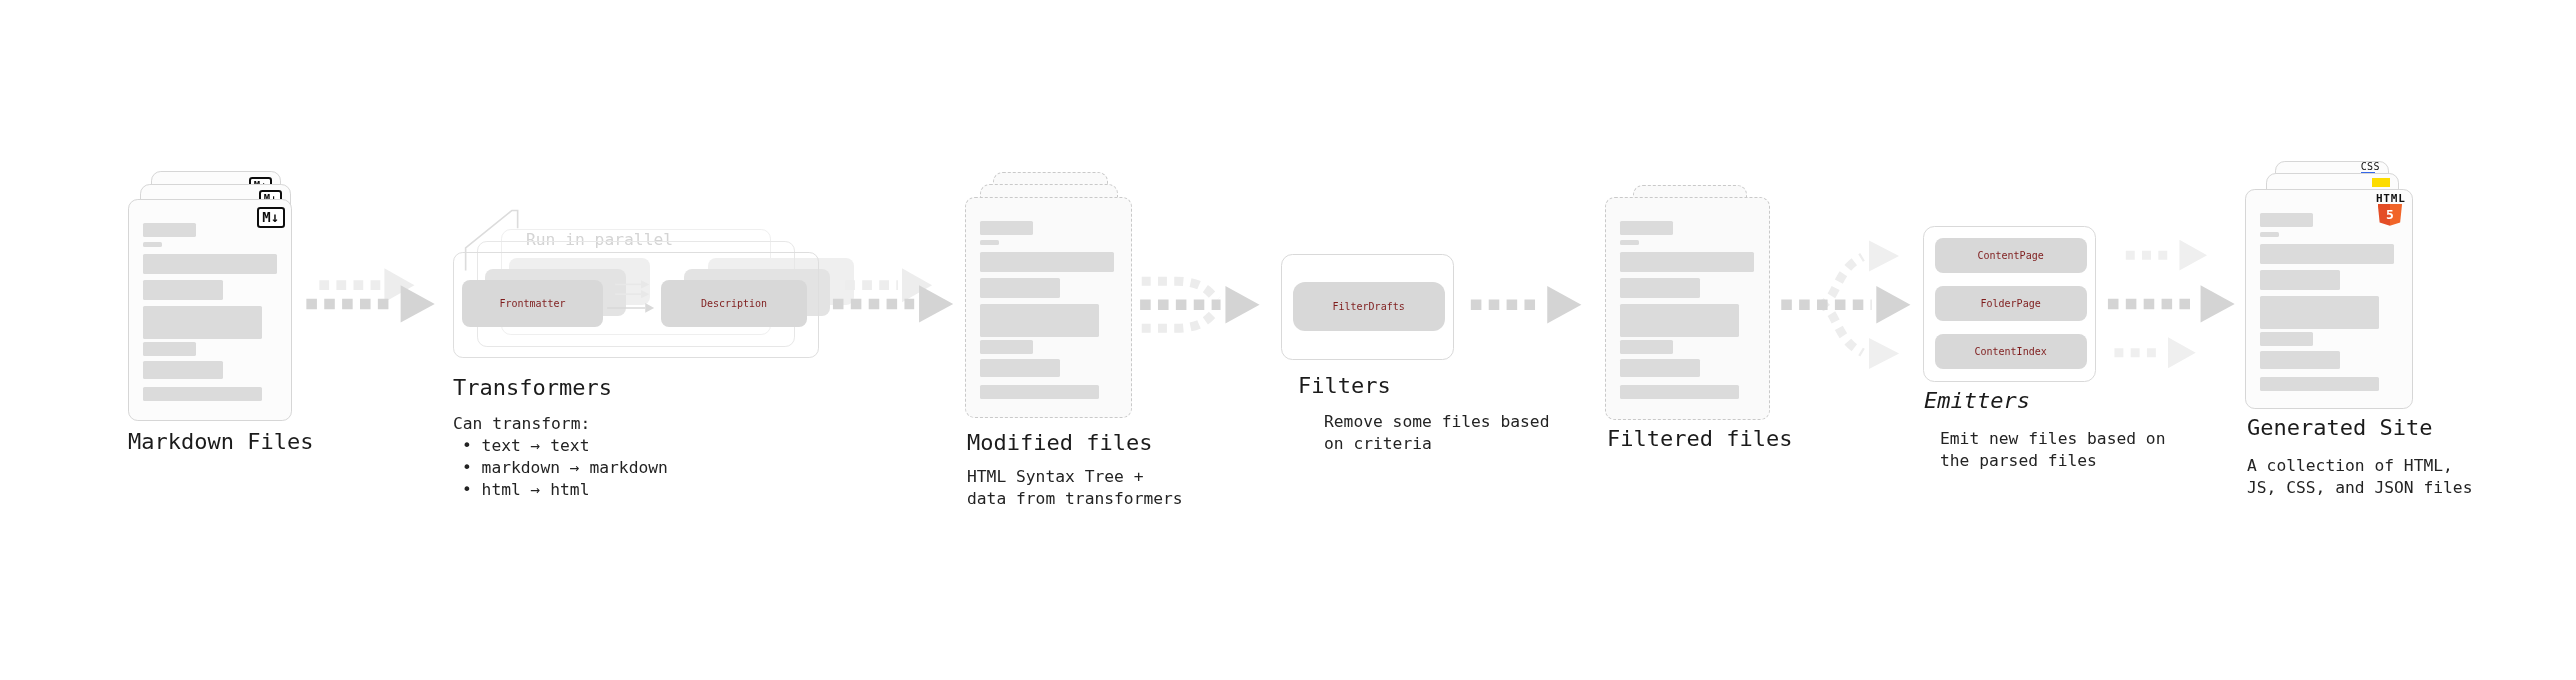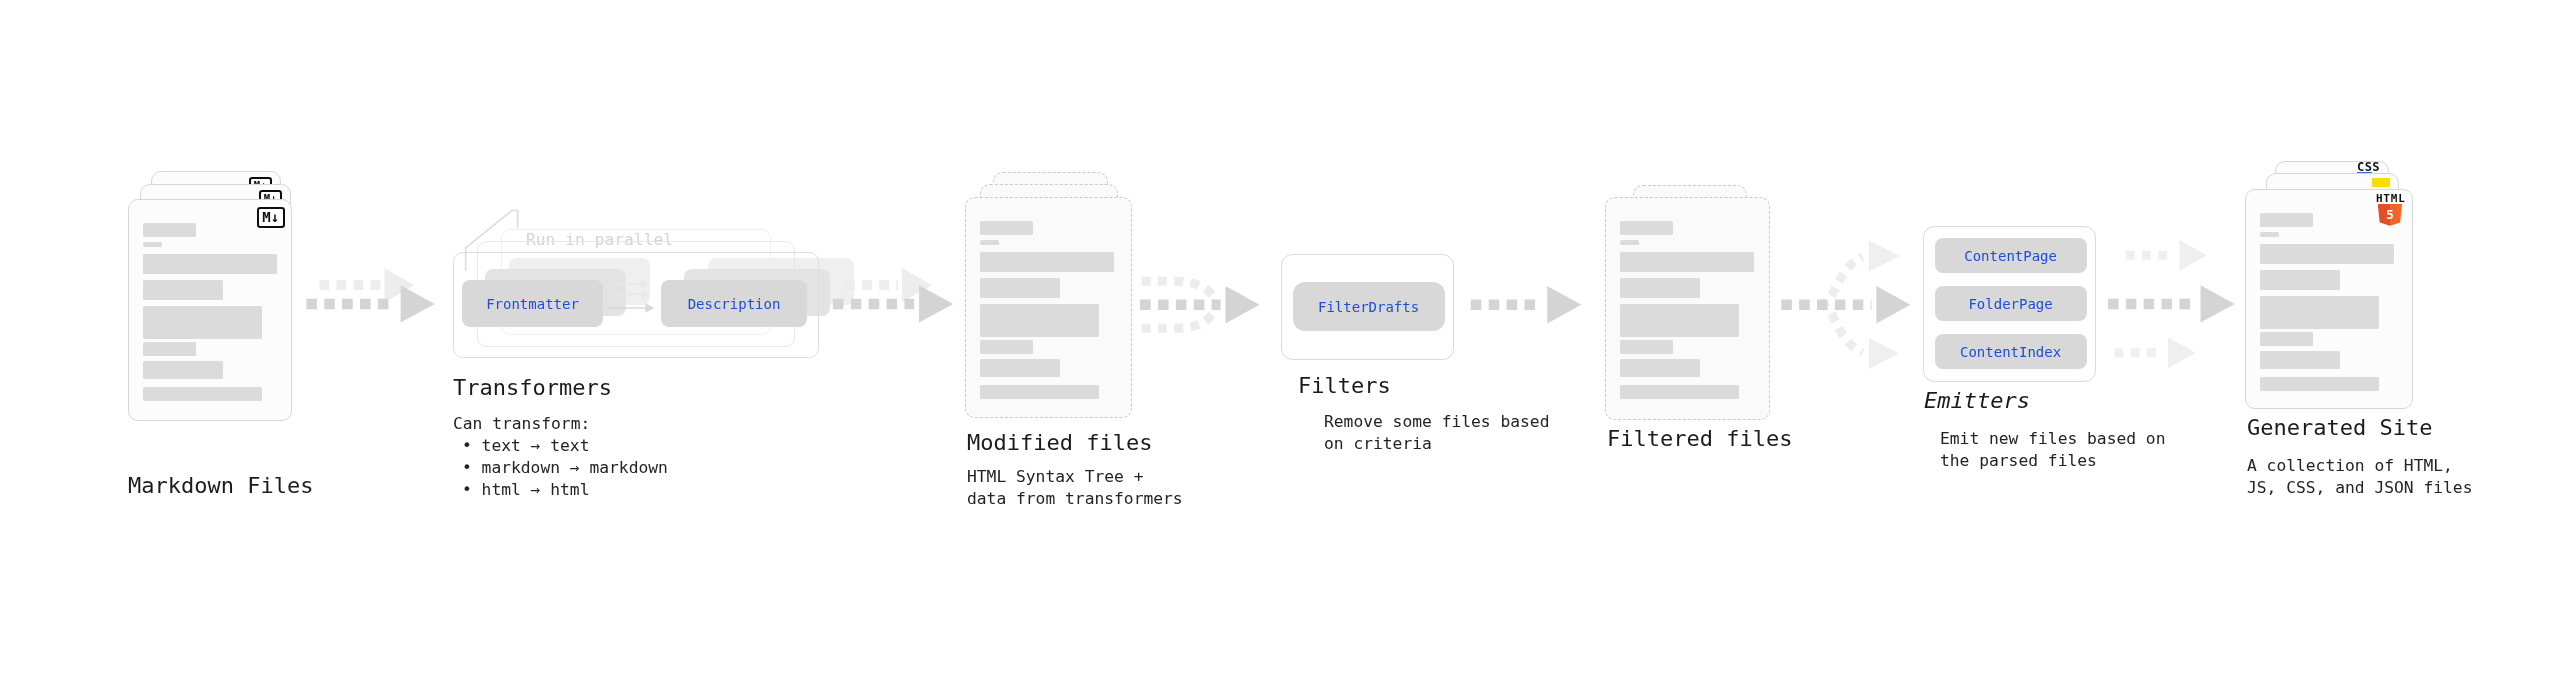--- a/index.html
+++ b/index.html
@@ -24,29 +24,29 @@
   .md-badge.sm{font-size:10.6px;line-height:13px;border-width:2px;top:4.9px;right:8.1px;}
 
   
   .html5{position:absolute;top:4.9px;right:8.1px;width:28px;text-align:center;}
   .html5 .word{font-size:11px;font-weight:700;letter-spacing:0.8px;color:#111;line-height:8.1px;}
   .html5 .shield{margin:0.8px auto 0;width:24.4px;height:22px;
                  background:linear-gradient(90deg,#e44d26 50%,#f16529 50%);
                  clip-path:polygon(0 0,100% 0,92% 85%,50% 100%,8% 85%);
                  color:#ffffff;font-weight:700;font-size:13px;line-height:21px;text-align:center;}
   .cssbadge{position:absolute;top:2.4px;right:8.1px;text-align:center;}
-  .cssbadge .word{font-size:12px;font-weight:700;color:#111;line-height:6.5px;letter-spacing:0.4px;}
+  .cssbadge .word{font-size:10px;font-weight:400;color:#111;line-height:6.5px;letter-spacing:0.4px;}
   .cssbadge .ul{margin-top:0.8px;width:14.6px;height:3.3px;background:#3366e8;}
   .jsbadge{position:absolute;top:4.1px;right:8.1px;width:18px;height:9px;background:#fcdc00;}
 
   
   .tf-box{position:absolute;border:1.6px solid #dedede;border-radius:9.8px;background:transparent;box-sizing:border-box;}
   .ghost{position:absolute;border-radius:8.1px;}
   .pill{position:absolute;background:#d8d8d8;border-radius:8.1px;display:flex;align-items:center;justify-content:center;
-        font-size:14px;color:#1d4ed8;white-space:nowrap;}
+        font-size:10px;color:#7f1d1d;white-space:nowrap;}
   .note{position:absolute;font-size:16.3px;color:#d4d4d4;white-space:nowrap;margin-top:28px;}
 
   
   .frame{position:absolute;background:#ffffff;border:1.6px solid #d9d9d9;border-radius:11.4px;box-sizing:border-box;}
 
   
   .stage-title{position:absolute;font-size:22px;font-weight:500;color:#1b1b1b;white-space:nowrap;line-height:25px;}
   .stage-desc{position:absolute;font-size:16.3px;color:#232323;white-space:nowrap;line-height:22px;}
 
   svg.overlay{position:absolute;left:0;top:0;pointer-events:none;}
@@ -68,21 +68,21 @@
     <div class="bar b1"></div>
         <div class="bar b2"></div>
         <div class="bar b3"></div>
         <div class="bar b4"></div>
         <div class="bar b5"></div>
         <div class="bar b6"></div>
         <div class="bar b7"></div>
         <div class="bar b8"></div>
       </div>
   </div>
-  <div class="stage-title" style="left:128px;top:429px;margin-top:44px;">Markdown Files</div>
+  <div class="stage-title" style="left:128px;top:429px;">Markdown Files</div>
 
   <div>
     <div class="note" style="left:526px;top:202px;">Run in parallel</div>
 
     <div class="tf-box" style="left:501px;top:229px;width:270px;height:106px;border-color:#efefef;"></div>
     <div class="ghost" style="left:509px;top:258px;width:141px;height:47px;background:#efefef;"></div>
     <div class="ghost" style="left:708px;top:258px;width:146px;height:47px;background:#efefef;"></div>
 
     <div class="tf-box" style="left:477px;top:241px;width:318px;height:106px;border-color:#e7e7e7;"></div>
     <div class="ghost" style="left:485px;top:269px;width:141px;height:47px;background:#e3e3e3;"></div>

